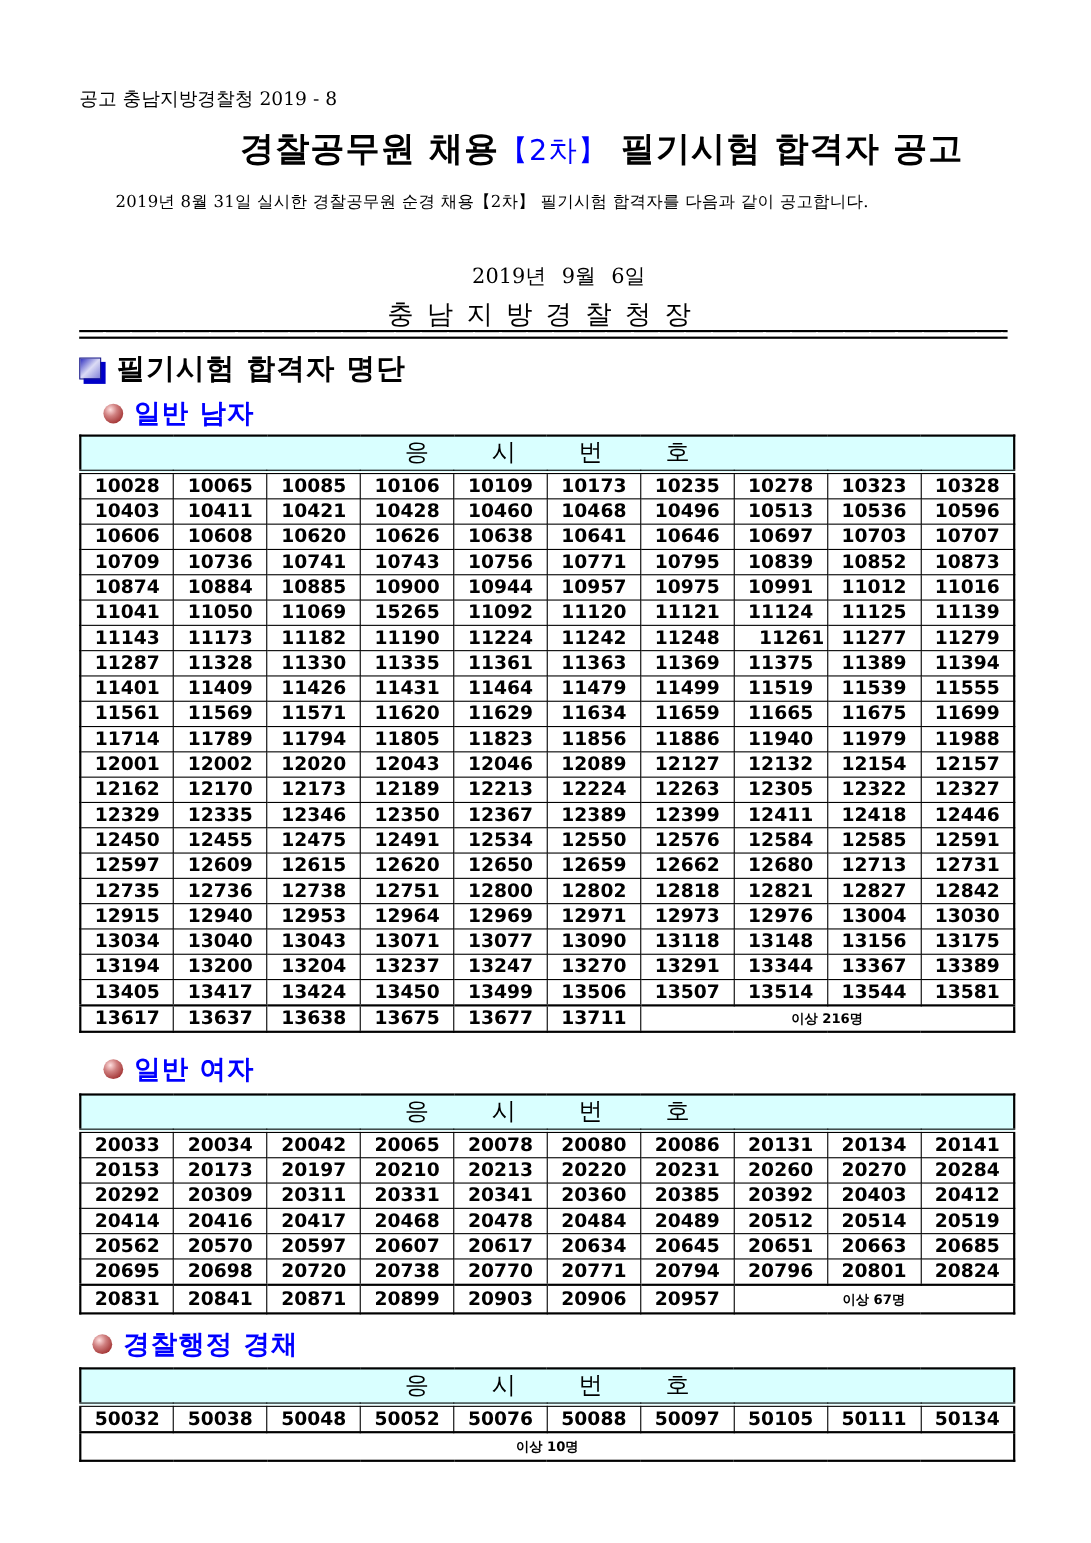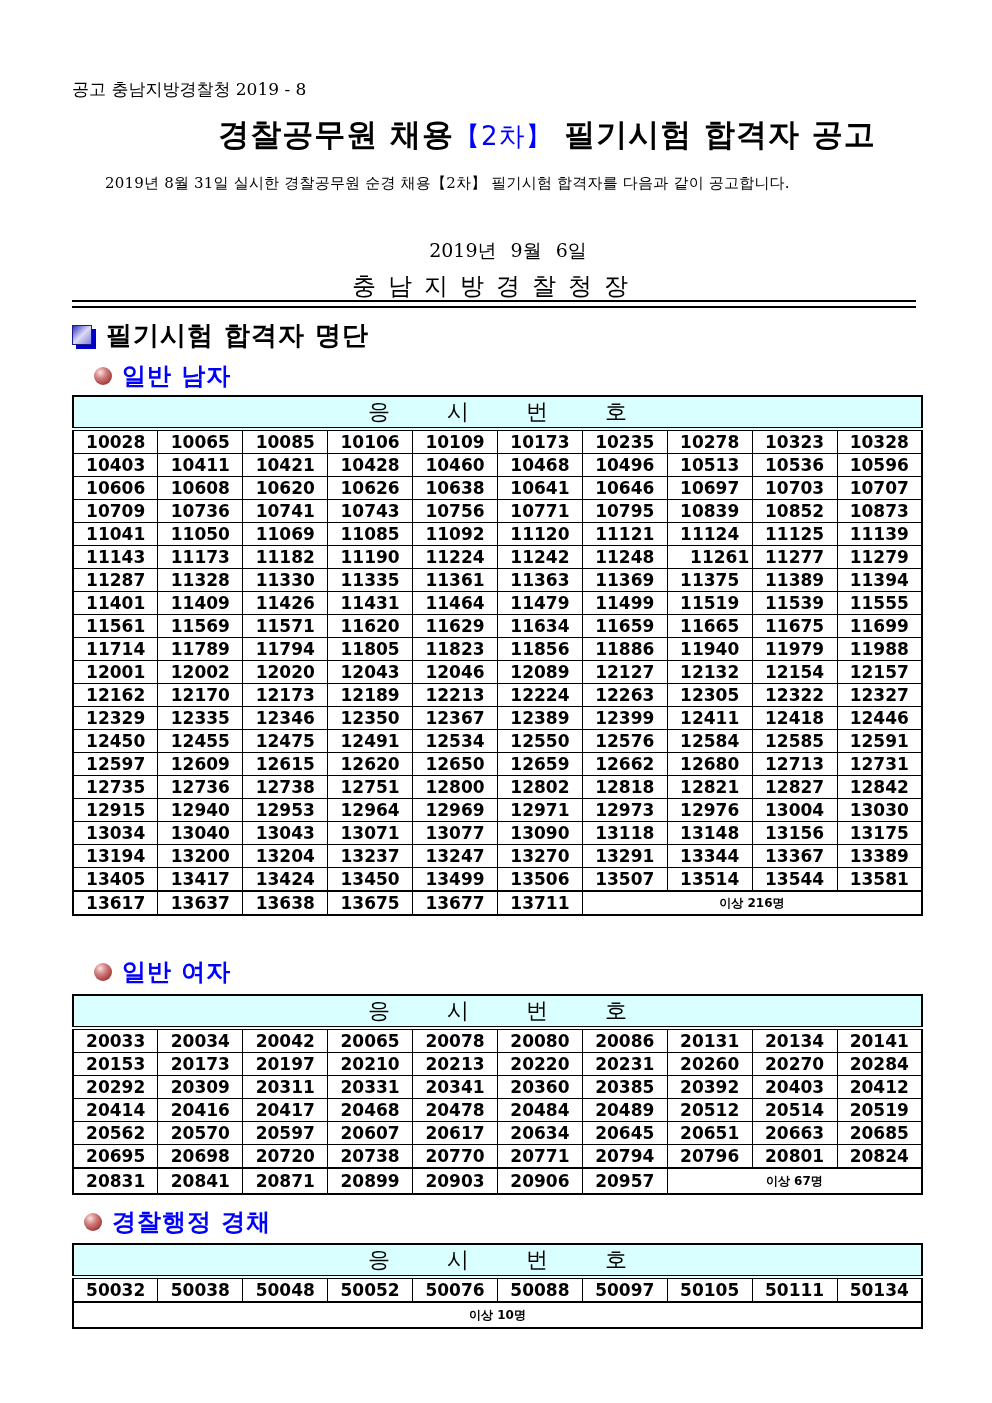--- a/index.html
+++ b/index.html
@@ -102,24 +102,36 @@
         <td style="height: 22px;">10741</td>
         <td style="height: 22px;">10743</td>
         <td style="height: 22px;">10756</td>
         <td style="height: 22px;">10771</td>
         <td style="height: 22px;">10795</td>
         <td style="height: 22px;">10839</td>
         <td style="height: 22px;">10852</td>
         <td style="height: 22px;">10873</td>
       </tr>
       <tr>
+        <td style="height: 22px;">10874</td>
+        <td style="height: 22px;">10884</td>
+        <td style="height: 22px;">10885</td>
+        <td style="height: 22px;">10900</td>
+        <td style="height: 22px;">10944</td>
+        <td style="height: 22px;">10957</td>
+        <td style="height: 22px;">10975</td>
+        <td style="height: 22px;">10991</td>
+        <td style="height: 22px;">11012</td>
+        <td style="height: 22px;">11016</td>
+      </tr>
+      <tr>
         <td style="height: 22px;">11041</td>
         <td style="height: 22px;">11050</td>
         <td style="height: 22px;">11069</td>
-        <td style="height: 22px;">11085</td>
+        <td style="height: 22px;">15265</td>
         <td style="height: 22px;">11092</td>
         <td style="height: 22px;">11120</td>
         <td style="height: 22px;">11121</td>
         <td style="height: 22px;">11124</td>
         <td style="height: 22px;">11125</td>
         <td style="height: 22px;">11139</td>
       </tr>
       <tr>
         <td style="height: 22px;">11143</td>
         <td style="height: 22px;">11173</td>

